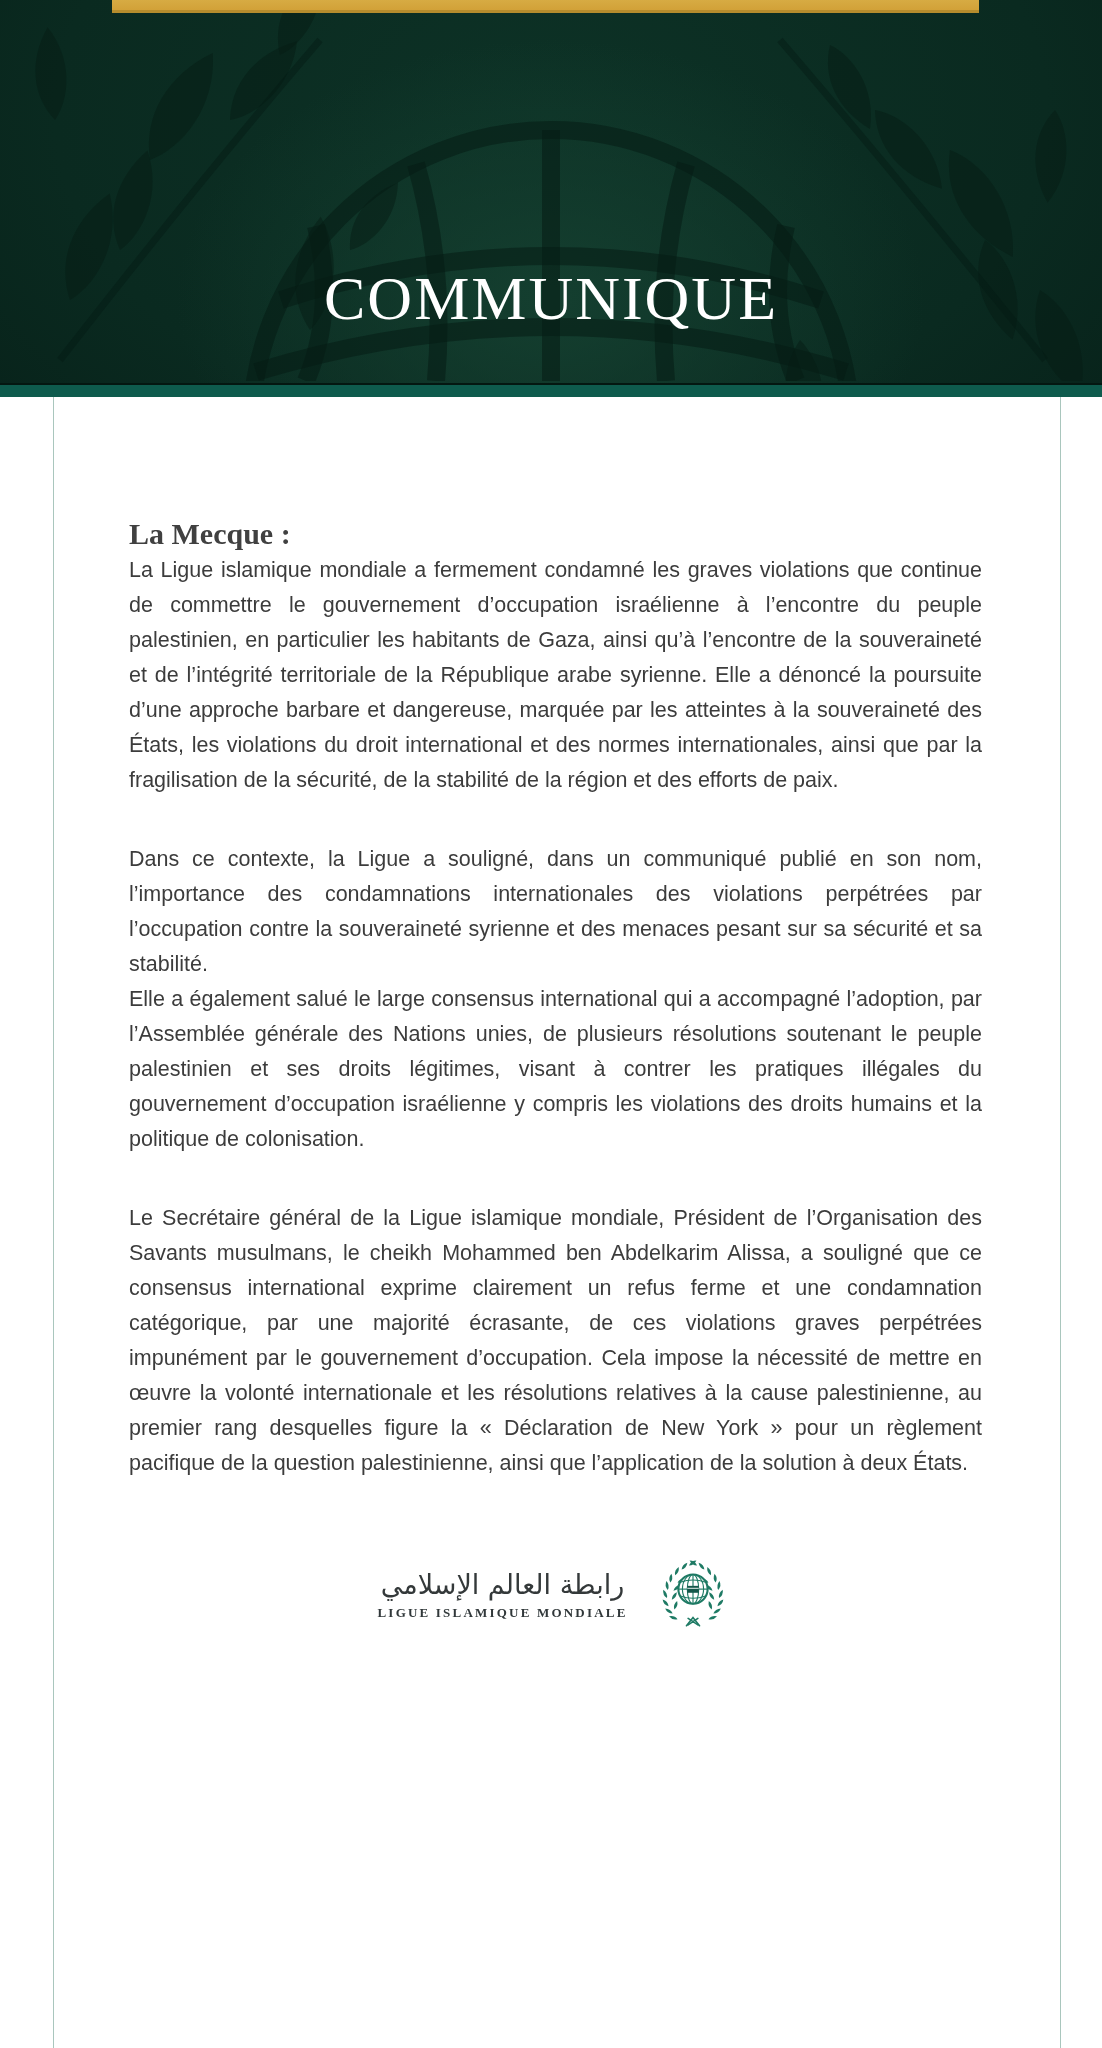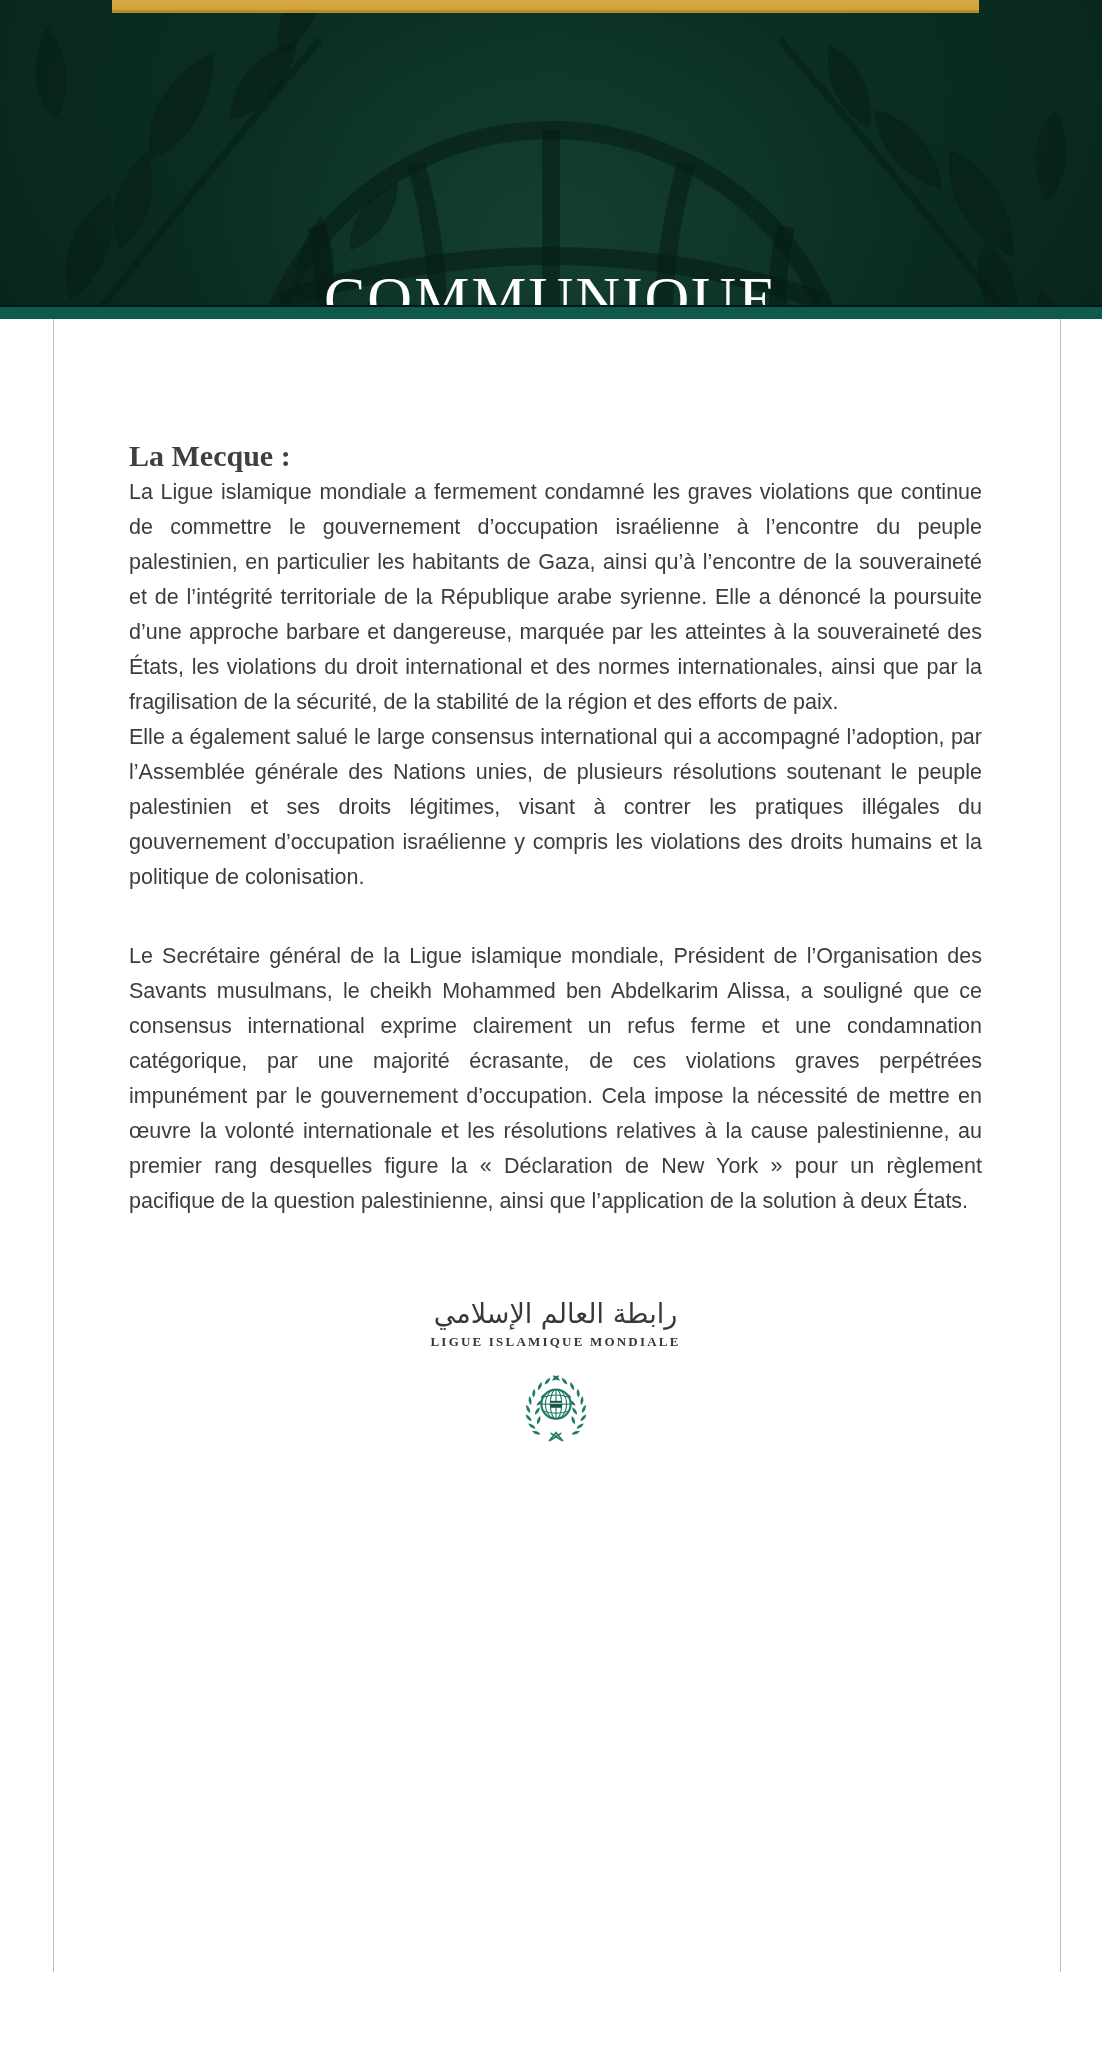--- a/index.html
+++ b/index.html
@@ -8,21 +8,21 @@
     background: #ffffff;
     overflow: hidden;
     font-family: "Liberation Sans", sans-serif;
     position: relative;
   }
   .page { width: 1102px; height: 2048px; position: relative; }
 
   
   .header {
     position: relative;
-    width: 100%; height: 305px;
+    width: 100%; height: 383px;
     background:
       radial-gradient(ellipse 520px 360px at 50% 78%, rgba(22,66,50,0.85), rgba(22,66,50,0) 72%),
       radial-gradient(ellipse 900px 600px at 50% 30%, #0d3226 0%, #0a2a20 55%, #061d16 100%);
     overflow: hidden;
   }
   .header-deco { position: absolute; inset: 0; }
   .gold-bar {
     position: absolute; top: 0; left: 112px;
     width: 867px; height: 10px;
     background: linear-gradient(180deg, var(--c-gold,#d7ab43) 0%, #d2a138 100%);
@@ -71,21 +71,20 @@
     text-align: justify;
   }
   .body-text p.block-gap { margin-top: 44px; }
   .body-text p.first-para { }
 
   
   .footer-logo {
     margin-top: 78px;
     display: flex; justify-content: center; align-items: center;
     gap: 24px;
-    flex-direction: column;
   }
   .logo-text { text-align: center; }
   .logo-arabic {
     font-family: "DejaVu Sans", sans-serif;
     font-size: 27px; line-height: 34px;
     color: #34393a;
     direction: rtl;
   }
   .logo-caption {
     font-family: "Liberation Serif", serif;
@@ -151,20 +150,21 @@
 
   <div class="content-panel">
     <div class="rule left"></div>
     <div class="rule right"></div>
 
     <div class="text-col">
       <h2 class="location-heading">La Mecque :</h2>
 
       <div class="body-text">
         <p class="first-para">La Ligue islamique mondiale a fermement condamné les graves violations que continue de commettre le gouvernement d’occupation israélienne à l’encontre du peuple palestinien, en particulier les habitants de Gaza, ainsi qu’à l’encontre de la souveraineté et de l’intégrité territoriale de la République arabe syrienne. Elle a dénoncé la poursuite d’une approche barbare et dangereuse, marquée par les atteintes à la souveraineté des États, les violations du droit international et des normes internationales, ainsi que par la fragilisation de la sécurité, de la stabilité de la région et des efforts de paix.</p>
+        <p class="block-gap">Dans ce contexte, la Ligue a souligné, dans un communiqué publié en son nom, l’importance des condamnations internationales des violations perpétrées par l’occupation contre la souveraineté syrienne et des menaces pesant sur sa sécurité et sa stabilité.</p>
         <p>Elle a également salué le large consensus international qui a accompagné l’adoption, par l’Assemblée générale des Nations unies, de plusieurs résolutions soutenant le peuple palestinien et ses droits légitimes, visant à contrer les pratiques illégales du gouvernement d’occupation israélienne y compris les violations des droits humains et la politique de colonisation.</p>
         <p class="block-gap">Le Secrétaire général de la Ligue islamique mondiale, Président de l’Organisation des Savants musulmans, le cheikh Mohammed ben Abdelkarim Alissa, a souligné que ce consensus international exprime clairement un refus ferme et une condamnation catégorique, par une majorité écrasante, de ces violations graves perpétrées impunément par le gouvernement d’occupation. Cela impose la nécessité de mettre en œuvre la volonté internationale et les résolutions relatives à la cause palestinienne, au premier rang desquelles figure la « Déclaration de New York » pour un règlement pacifique de la question palestinienne, ainsi que l’application de la solution à deux États.</p>
       </div>
 
       <div class="footer-logo">
         <div class="logo-text">
           <div class="logo-arabic">رابطة العالم الإسلامي</div>
           <div class="logo-caption">LIGUE ISLAMIQUE MONDIALE</div>
         </div>
         <svg class="emblem" viewBox="0 0 100 86" aria-hidden="true">

